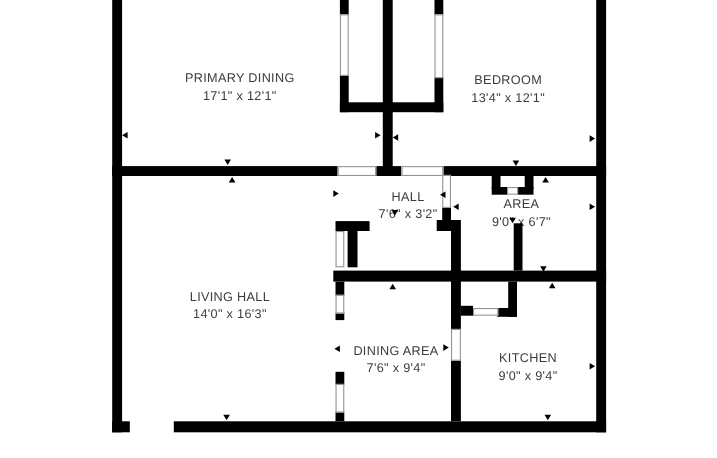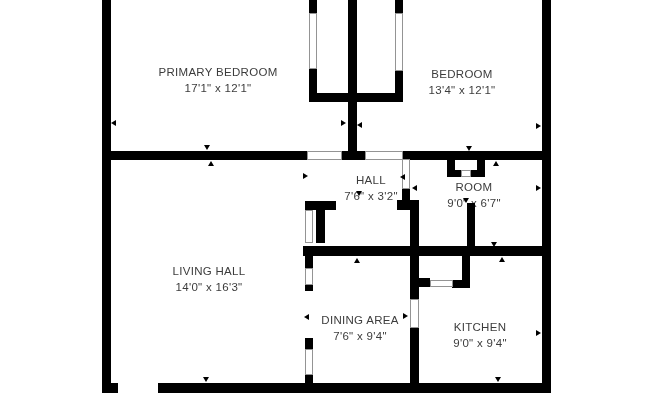--- a/index.html
+++ b/index.html
@@ -19,33 +19,33 @@
     color:#3c3c3c;font-size:11.5px;line-height:15.5px;letter-spacing:.3px;white-space:nowrap;
   }
   .room-name{display:block;}
   .room-dims{display:block;}
 </style>
 </head>
 <body>
 
 <div id="stage">
   <div class="room-label" style="left: 218px; top: 80px; color: rgb(60, 60, 60);">
-    <span class="room-name">PRIMARY BEDROOM</span>
+    <span class="room-name">PRIMARY DINING</span>
     <span class="room-dims">17'1" x 12'1"</span>
   </div>
   <div class="room-label" style="left: 462px; top: 82px; color: rgb(60, 60, 60);">
     <span class="room-name">BEDROOM</span>
     <span class="room-dims">13'4" x 12'1"</span>
   </div>
   <div class="room-label" style="left: 371px; top: 188px; color: rgb(60, 60, 60);">
     <span class="room-name">HALL</span>
     <span class="room-dims">7'6" x 3'2"</span>
   </div>
   <div class="room-label" style="left: 474px; top: 195px; color: rgb(60, 60, 60);">
-    <span class="room-name">ROOM</span>
+    <span class="room-name">AREA</span>
     <span class="room-dims">9'0" x 6'7"</span>
   </div>
   <div class="room-label" style="left: 209px; top: 279px; color: rgb(60, 60, 60);">
     <span class="room-name">LIVING HALL</span>
     <span class="room-dims">14'0" x 16'3"</span>
   </div>
   <div class="room-label" style="left: 360px; top: 328px; color: rgb(60, 60, 60);">
     <span class="room-name">DINING AREA</span>
     <span class="room-dims">7'6" x 9'4"</span>
   </div>

